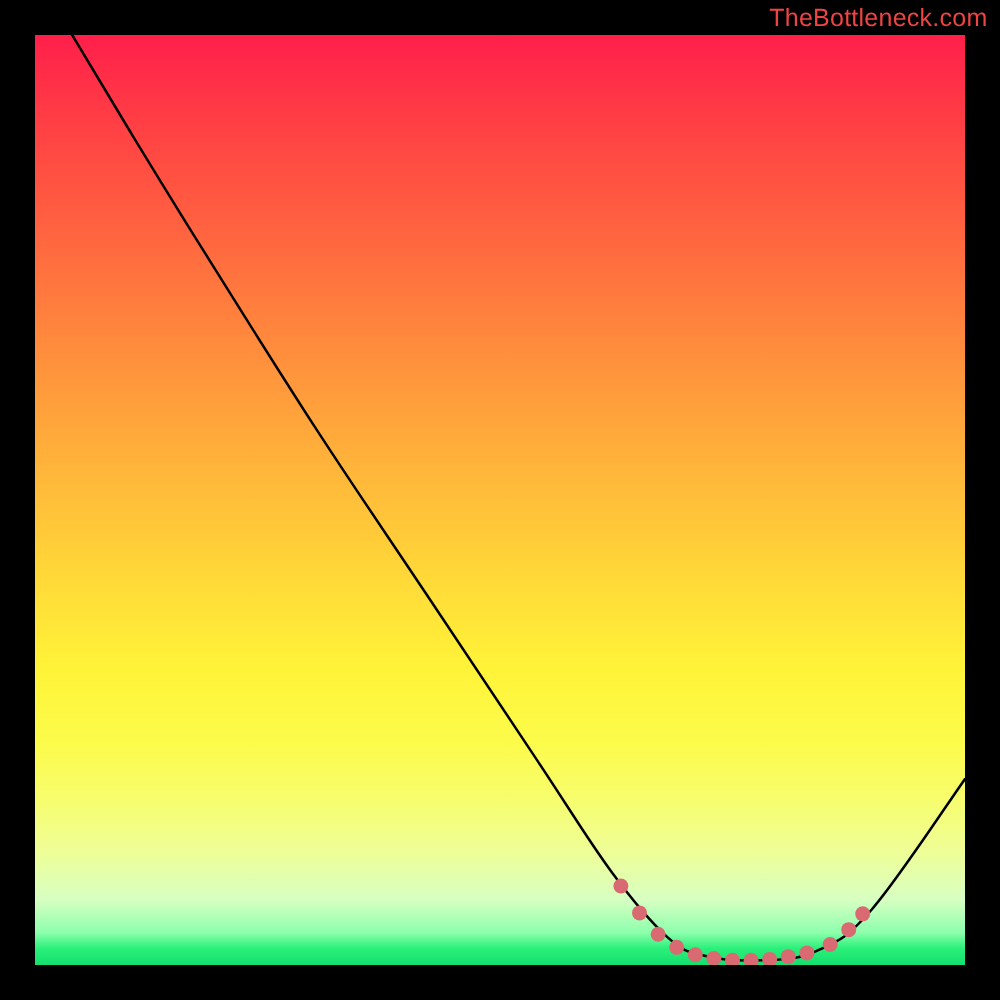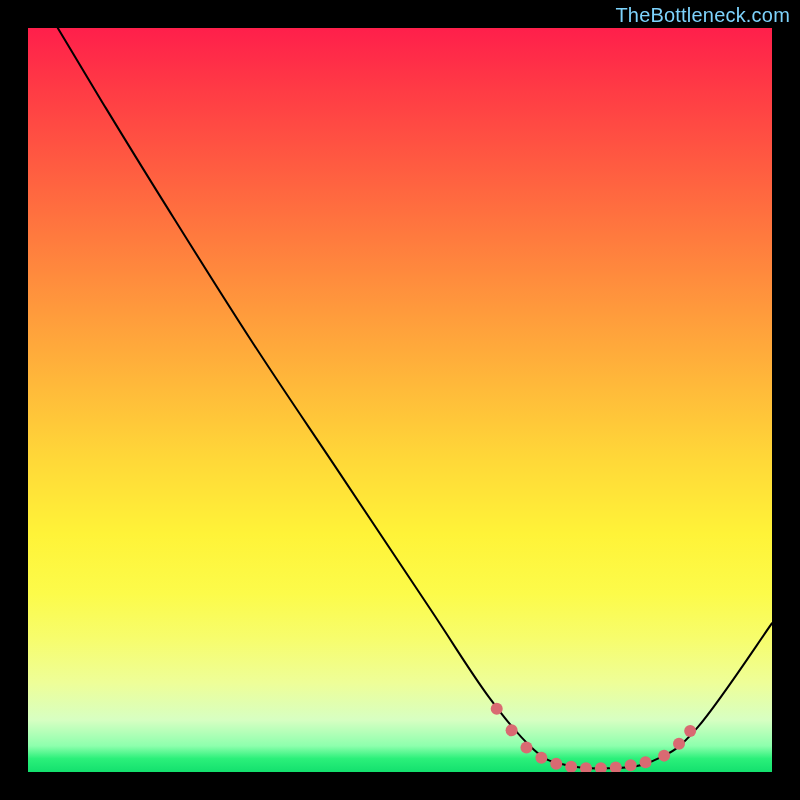--- a/index.html
+++ b/index.html
@@ -14,21 +14,21 @@
   .stage {
     position: relative;
     width: 800px;
     height: 800px;
     background: #000;
   }
   .watermark {
     position: absolute;
     top: 4px;
     right: 10px;
-    color: #7dd3fc;
+    color: #ef4444;
     font-size: 20px;
     font-weight: 500;
     letter-spacing: 0.2px;
     z-index: 40;
     user-select: none;
   }
   .plot-area {
     position: absolute;
     left: 28px;
     top: 28px;

